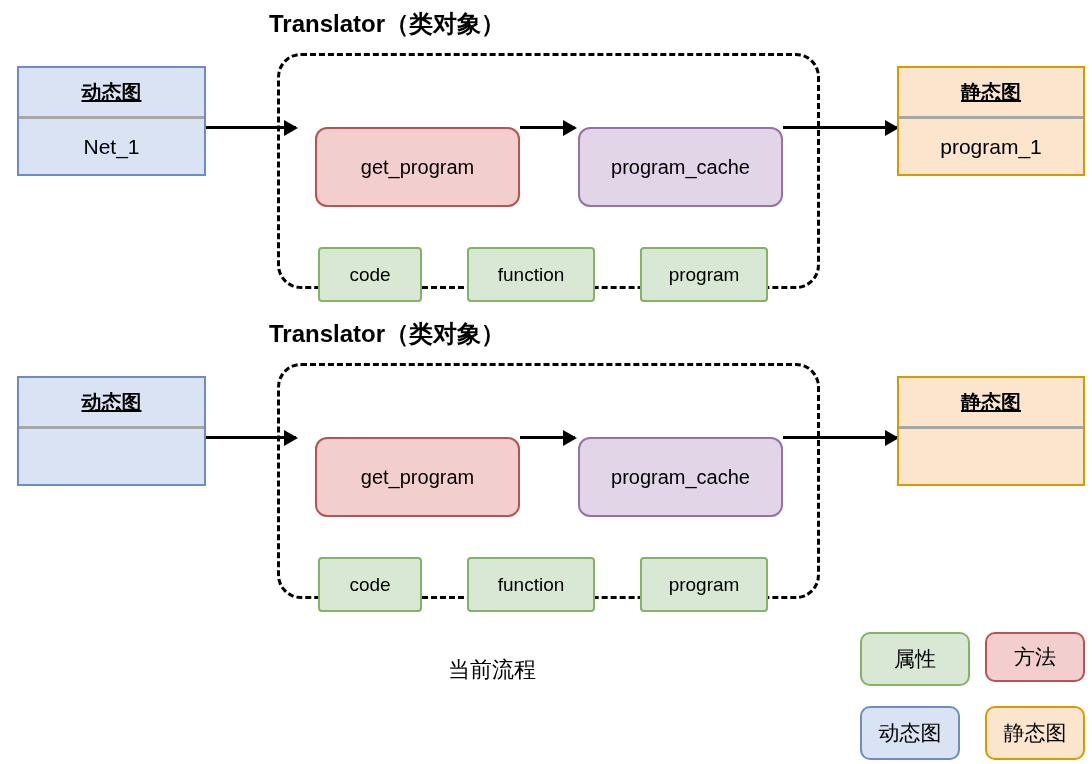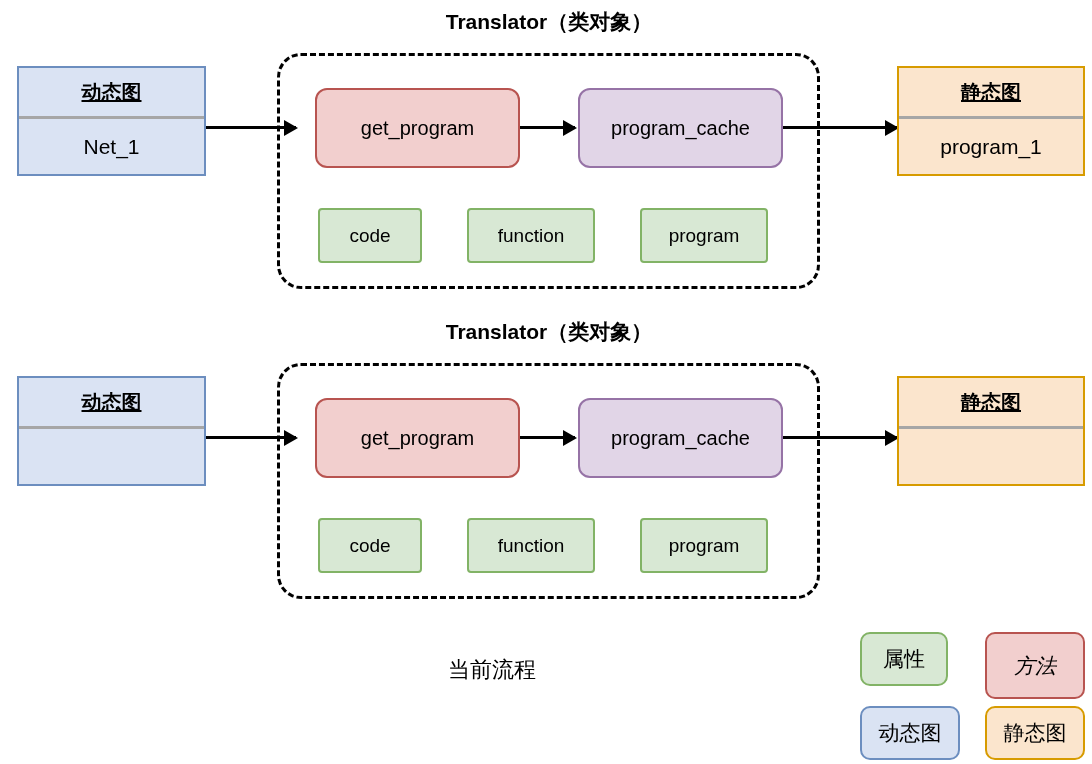--- a/index.html
+++ b/index.html
@@ -23,28 +23,28 @@
   }
 
   
   .node {
     position: absolute;
     box-sizing: border-box;
     display: flex;
     align-items: center;
     justify-content: center;
     text-align: center;
+    margin-top: 39px;
   }
 
   
   .section-title {
     position: absolute;
     width: 560px;
-    text-align: center;
-    font-size: 21px;
+    font-size: 24px;
     font-weight: bold;
     letter-spacing: 0px;
     white-space: nowrap;
   }
 
   
   .class-box {
     position: absolute;
     box-sizing: border-box;
     border: 3px dashed #000000;
@@ -205,18 +205,18 @@
   <div class="node attr-box" style="left:467px; top:518px; width:128px; height:55px;">function</div>
   <div class="node attr-box" style="left:640px; top:518px; width:128px; height:55px;">program</div>
 
   <div class="card orange" style="left:897px; top:376px; width:188px; height:110px;">
     <div class="card-header">静态图</div>
     <div class="card-divider"></div>
   </div>
 
   <div class="caption" style="left:448px; top:655px;">当前流程</div>
 
-  <div class="legend-item lg-green" style="left:860px; top:632px; width:88px; height:54px;">属性</div>
-  <div class="legend-item lg-red" style="left:985px; top:632px; width:100px; height:67px;font-style:italic;">方法</div>
+  <div class="legend-item lg-green" style="left:860px; top:632px; width:110px; height:54px;">属性</div>
+  <div class="legend-item lg-red" style="left:985px; top:632px; width:100px; height:50px;">方法</div>
   <div class="legend-item lg-blue" style="left:860px; top:706px; width:100px; height:54px;">动态图</div>
   <div class="legend-item lg-orange" style="left:985px; top:706px; width:100px; height:54px;">静态图</div>
 
 </div>
 
 </body></html>

